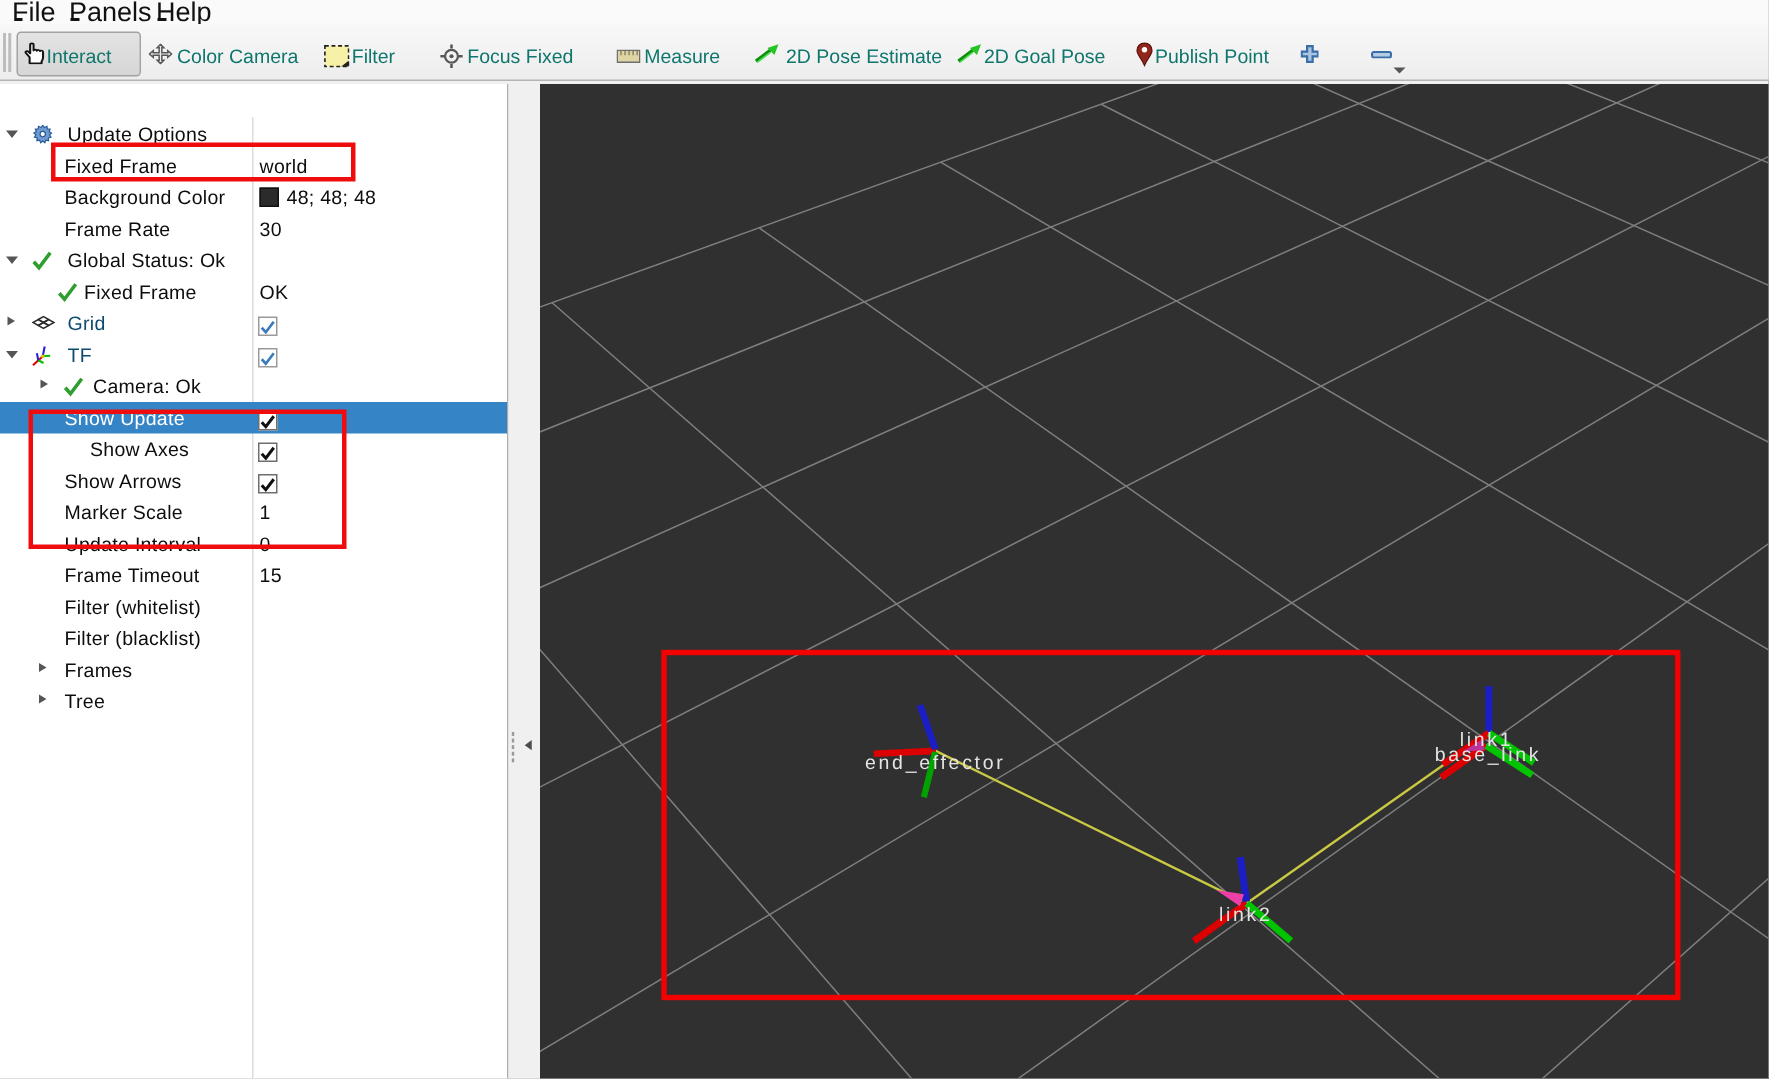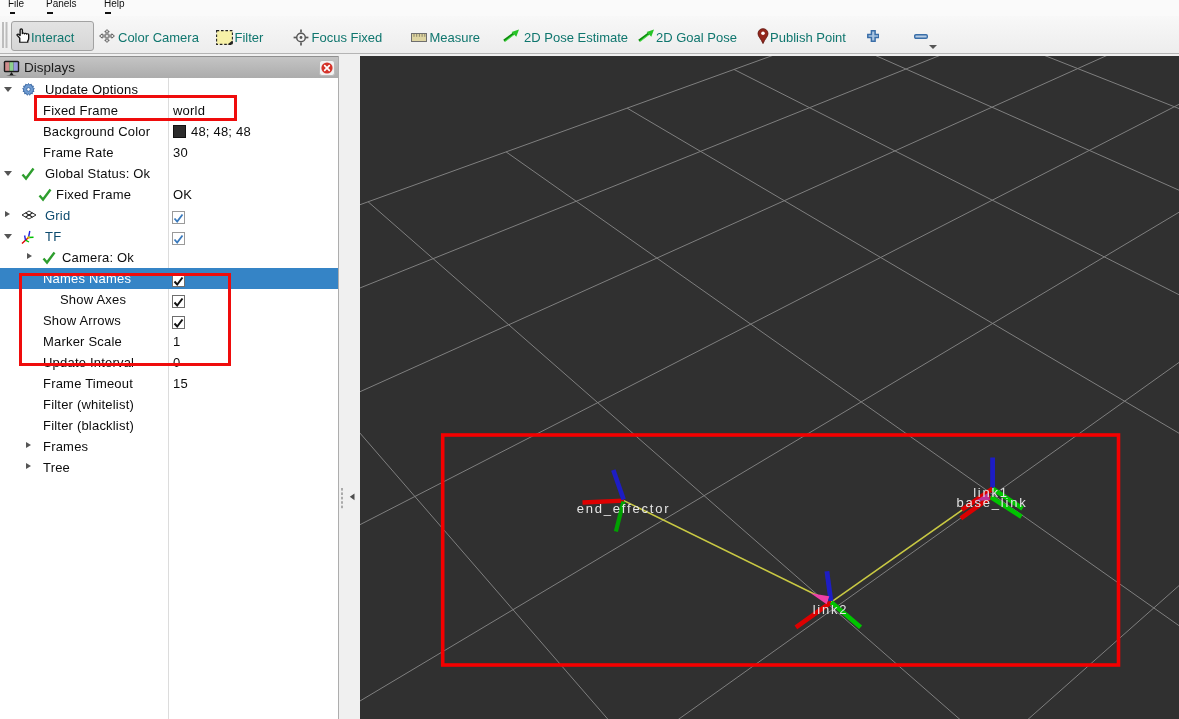--- a/index.html
+++ b/index.html
@@ -1,16 +1,16 @@
 <!DOCTYPE html>
 <html><head><meta charset="utf-8"><style>
 *{margin:0;padding:0;box-sizing:border-box}
 html,body{width:1179px;height:719px;overflow:hidden;font-family:"Liberation Sans",sans-serif;background:#f0f0f0}
 .abs{position:absolute}
-#menubar{left:0;top:0;width:1179px;height:16px;background:#fafafa;font-size:10px;color:#111}
+#menubar{left:0;top:0;width:1179px;height:16px;background:#fafafa;font-size:18px;color:#111}
 #menubar .mi{position:absolute;top:-2px}
 #menubar .ul{position:absolute;height:2px;background:#111}
 #toolbar{left:0;top:16px;width:1179px;height:37px;background:linear-gradient(#f8f8f8,#ededed)}
 #tsep{left:0;top:53px;width:1179px;height:1px;background:#b4b4b4}
 .tbtxt{position:absolute;top:30px;font-size:13px;color:#0f766e}
 #panel{left:0;top:56px;width:339px;height:663px;background:#fff;border-right:1px solid #adadad}
 #phead{position:absolute;left:0;top:0;width:338px;height:22px;background:linear-gradient(#c4c4c4,#acacac);border-top:1px solid #8f8f8f}
 #ptitle{position:absolute;left:24px;top:3px;font-size:13.5px;color:#1c1c1c}
 .row{position:absolute;left:0;width:338px;height:21px;font-size:13px;color:#0d0d0d;letter-spacing:.2px}
 .row .nm{position:absolute;top:3px}
@@ -42,35 +42,20 @@
       <g fill="#bdbdbd">
         <rect x="1" y="0" width="2" height="26"></rect>
         <rect x="4.5" y="0" width="2" height="26"></rect>
       </g>
     </svg>
   <div class="abs" style="left:11px;top:5.3px;width:83px;height:29.5px;background:linear-gradient(#e3e3e3,#d6d6d6);border:1px solid #a2a2a2;border-radius:3px"></div>
 </div>
 <div class="abs" id="tsep"></div>
 
 <div class="abs" id="panel">
-  <div id="phead">
-    <svg class="abs" style="left:3px;top:3px" width="17" height="17" viewBox="0 0 17 17">
-      <rect x="0.8" y="0.8" width="15.4" height="11.4" rx="1.5" fill="#1b1b1b"></rect>
-      <rect x="2.2" y="2.2" width="4.2" height="8.6" fill="#cf8d8d"></rect>
-      <rect x="6.4" y="2.2" width="4.2" height="8.6" fill="#8ed08e"></rect>
-      <rect x="10.6" y="2.2" width="4.2" height="8.6" fill="#9a9ade"></rect>
-      <path d="M8.5 12 L10.5 15 L14 15.6 L3 15.6 L6.5 15 Z" fill="#1b1b1b"></path>
-    </svg>
-    <span id="ptitle">Displays</span>
-    <span class="abs" style="left:319px;top:3px;width:16px;height:16px;background:#f2f2f2;border:1px solid #bbb;border-radius:3px"></span>
-    <svg class="abs" style="left:321px;top:5px" width="12" height="12" viewBox="0 0 12 12">
-      <circle cx="6" cy="6" r="5.6" fill="#d5332a"></circle>
-      <path d="M3.7 3.7 L8.3 8.3 M8.3 3.7 L3.7 8.3" stroke="#fff" stroke-width="1.7" stroke-linecap="round"></path>
-    </svg>
-  </div>
   <div id="vsep"></div>
   <div id="rows">
       <div class="row " style="top:23px">
         <span class="exp0 dn" style="left:4px;top:8px"></span>
         <svg class="abs" style="left:22px;top:4px" width="13" height="13" viewBox="0 0 13 13">
           <path d="M6.5 0.5 L7.6 2 L9.3 1.2 L9.6 3 L11.4 3 L10.8 4.8 L12.4 5.7 L11 6.9 L12 8.4 L10.2 8.9 L10.4 10.8 L8.6 10.4 L7.9 12.2 L6.5 11 L5.1 12.2 L4.4 10.4 L2.6 10.8 L2.8 8.9 L1 8.4 L2 6.9 L0.6 5.7 L2.2 4.8 L1.6 3 L3.4 3 L3.7 1.2 L5.4 2 Z" fill="#6f9bd1" stroke="#2a5a9a" stroke-width="0.8"></path>
           <circle cx="6.5" cy="6.4" r="1.8" fill="#fff" stroke="#2a5a9a" stroke-width="0.8"></circle>
         </svg>
         <span class="nm" style="left:45px">Update Options</span>
       </div>
@@ -138,21 +123,21 @@
         </span>
       </div>
 <div class="row " style="top:191px">
         <span class="exp0 rt" style="left:27px;top:6px"></span>
         <svg class="abs" style="left:42px;top:4px" width="14" height="14" viewBox="0 0 14 14">
           <path d="M1.5 7.5 L5 11.5 L12.5 1.5" fill="none" stroke="#2e9e2e" stroke-width="2.4"></path>
         </svg>
         <span class="nm" style="left:62px">Camera: Ok</span>
       </div>
 <div class="row sel" style="top:212px">
-        <span class="nm" style="left:43px">Names Names</span>
+        <span class="nm" style="left:43px">Show Update</span>
         <span class="cb" style="border-color:#6e6e6e">
           <svg width="11" height="11" viewBox="0 0 11 11" style="margin-top:1px">
             <path d="M1.5 5.5 L4.2 8.5 L9.5 1.5" fill="none" stroke="#111" stroke-width="2"></path>
           </svg>
         </span>
       </div>
 <div class="row " style="top:233px">
         <span class="nm" style="left:60px">Show Axes</span>
         <span class="cb" style="border-color:#6e6e6e">
           <svg width="11" height="11" viewBox="0 0 11 11" style="margin-top:1px">

